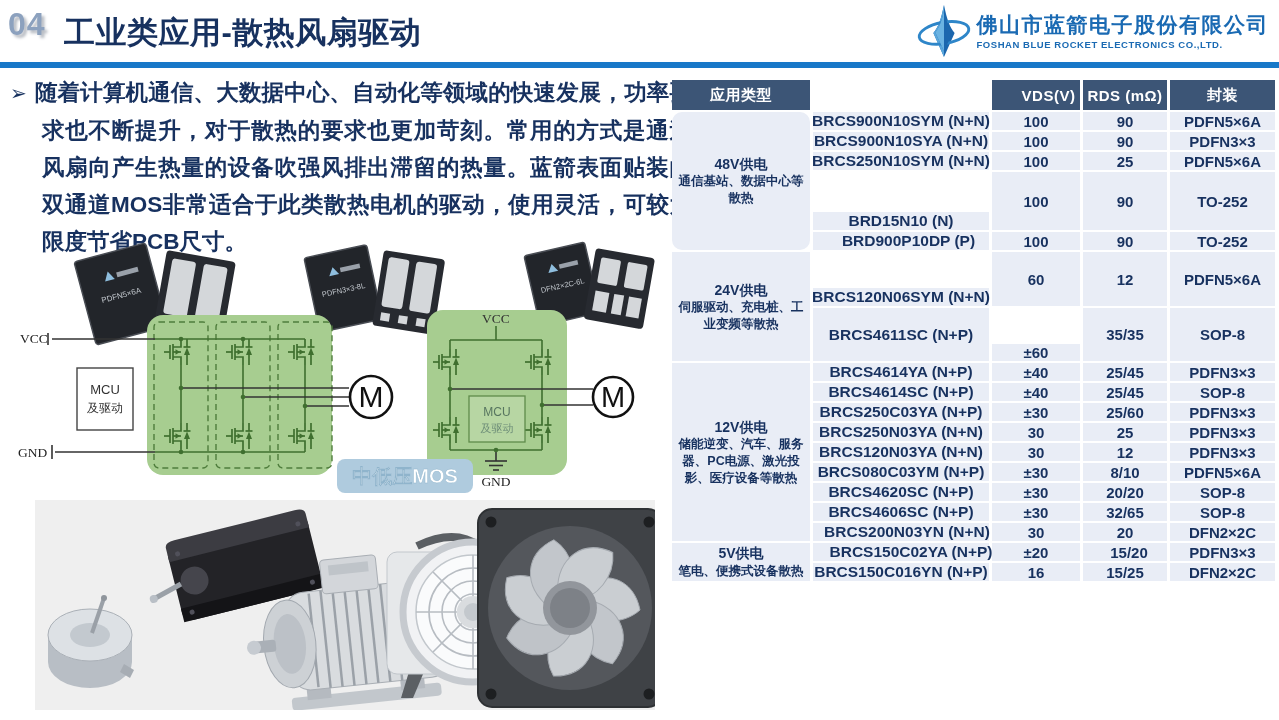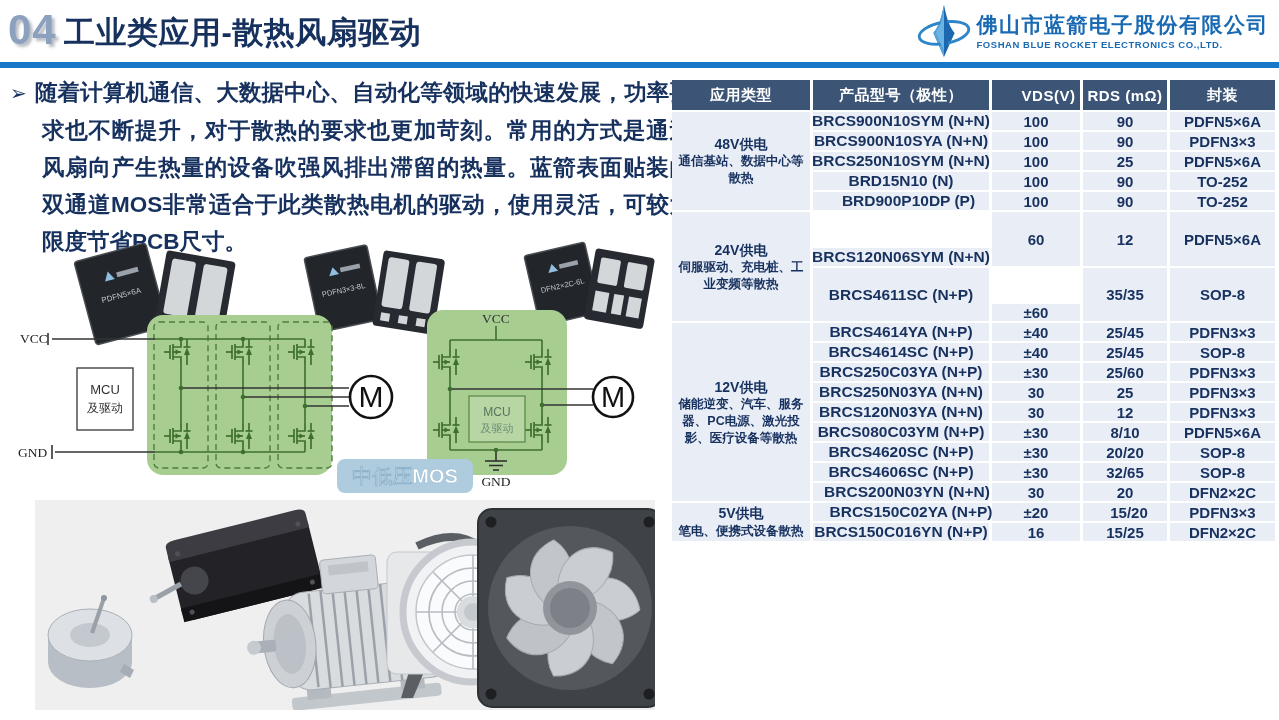--- a/index.html
+++ b/index.html
@@ -3,21 +3,21 @@
 <meta charset="utf-8">
 <style>
   html,body{margin:0;padding:0;}
   body{
     width:1279px;height:720px;position:relative;overflow:hidden;
     background:#ffffff;font-family:"Liberation Sans","DejaVu Sans",sans-serif;
   }
   
   .slide-header{position:absolute;left:0;top:0;width:1279px;height:62px;background:#fff;}
   .sec-num{
-    position:absolute;left:8px;top:6px;font-size:42px;font-weight:bold;
+    position:absolute;left:8px;top:6px;font-size:32px;font-weight:bold;
     color:#8CA1BE;text-shadow:3px 3px 3px #b9bdc4;letter-spacing:1px;
   }
   .page-title{
     position:absolute;left:64px;top:12px;margin:0;font-size:31px;font-weight:bold;
     color:#17315F;letter-spacing:0.5px;
   }
   .logo-wrap{position:absolute;right:10px;top:3px;display:flex;align-items:center;}
   .logo-mark{width:58px;height:56px;flex:0 0 auto;}
   .co-names{margin-left:4px;}
   .co-cn{font-size:21px;font-weight:bold;color:#1A6AB3;letter-spacing:1.5px;line-height:24px;}
@@ -346,41 +346,40 @@
           </g>
         <circle cx="0" cy="0" r="27" fill="#92969c"></circle>
         <circle cx="0" cy="0" r="20" fill="#7d8187"></circle>
       </g>
     </g>
   </g>
 </svg>
 
 <div class="ptable">
     <div class="hcell" style="grid-area: 1 / 1;">应用类型</div>
-    <div class="hcell" style="grid-area: 1 / 2;">产品型号（极性）</div>
     <div class="hcell" style="grid-area: 1 / 3; padding-left: 25px;">VDS(V)</div>
     <div class="hcell" style="grid-area: 1 / 4;">RDS (mΩ)</div>
     <div class="hcell" style="grid-area: 1 / 5;">封装</div>
-    <div class="cell gcell" style="grid-area: 2 / 1 / span 5;">
+    <div class="cell gcell" style="grid-area: 2 / 1 / span 5; border-radius: 10px;">
       <span>48V供电</span>
       <span class="sub">通信基站、数据中心等散热</span>
     </div>
     <div class="cell model" style="grid-area: 2 / 2;">BRCS900N10SYM (N+N)</div>
     <div class="cell" style="grid-area: 2 / 3;">100</div>
     <div class="cell" style="grid-area: 2 / 4;">90</div>
     <div class="cell" style="grid-area: 2 / 5;">PDFN5×6A</div>
     <div class="cell model" style="grid-area: 3 / 2;">BRCS900N10SYA (N+N)</div>
     <div class="cell" style="grid-area: 3 / 3;">100</div>
     <div class="cell" style="grid-area: 3 / 4;">90</div>
     <div class="cell" style="grid-area: 3 / 5;">PDFN3×3</div>
     <div class="cell model" style="grid-area: 4 / 2;">BRCS250N10SYM (N+N)</div>
     <div class="cell" style="grid-area: 4 / 3;">100</div>
     <div class="cell" style="grid-area: 4 / 4;">25</div>
     <div class="cell" style="grid-area: 4 / 5;">PDFN5×6A</div>
-    <div class="cell model" style="grid-area: 5 / 2;">BRD15N10 (N)</div>
+    <div class="cell model" style="grid-area: 5 / 2; margin-top: 40px;">BRD15N10 (N)</div>
     <div class="cell" style="grid-area: 5 / 3;">100</div>
     <div class="cell" style="grid-area: 5 / 4;">90</div>
     <div class="cell" style="grid-area: 5 / 5;">TO-252</div>
     <div class="cell model" style="grid-area: 6 / 2; padding-left: 15px;">BRD900P10DP (P)</div>
     <div class="cell" style="grid-area: 6 / 3;">100</div>
     <div class="cell" style="grid-area: 6 / 4;">90</div>
     <div class="cell" style="grid-area: 6 / 5;">TO-252</div>
     <div class="cell gcell" style="grid-area: 7 / 1 / span 2;">
       <span>24V供电</span>
       <span class="sub">伺服驱动、充电桩、工业变频等散热</span>

